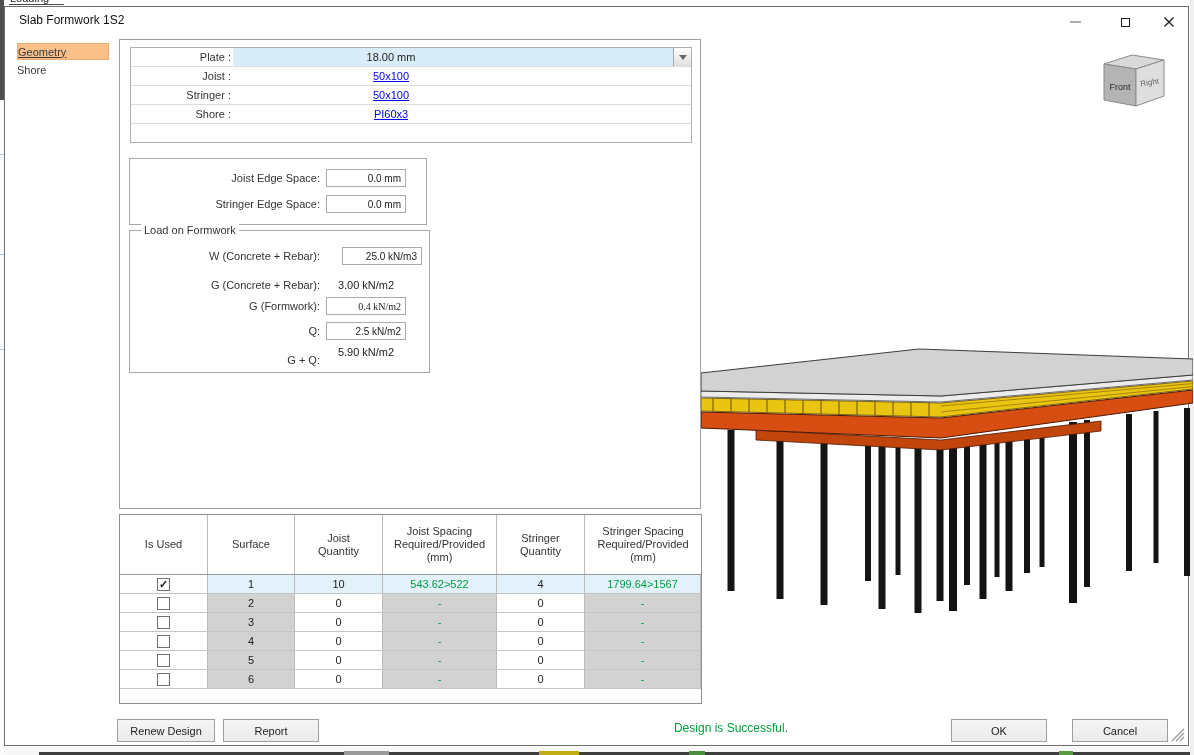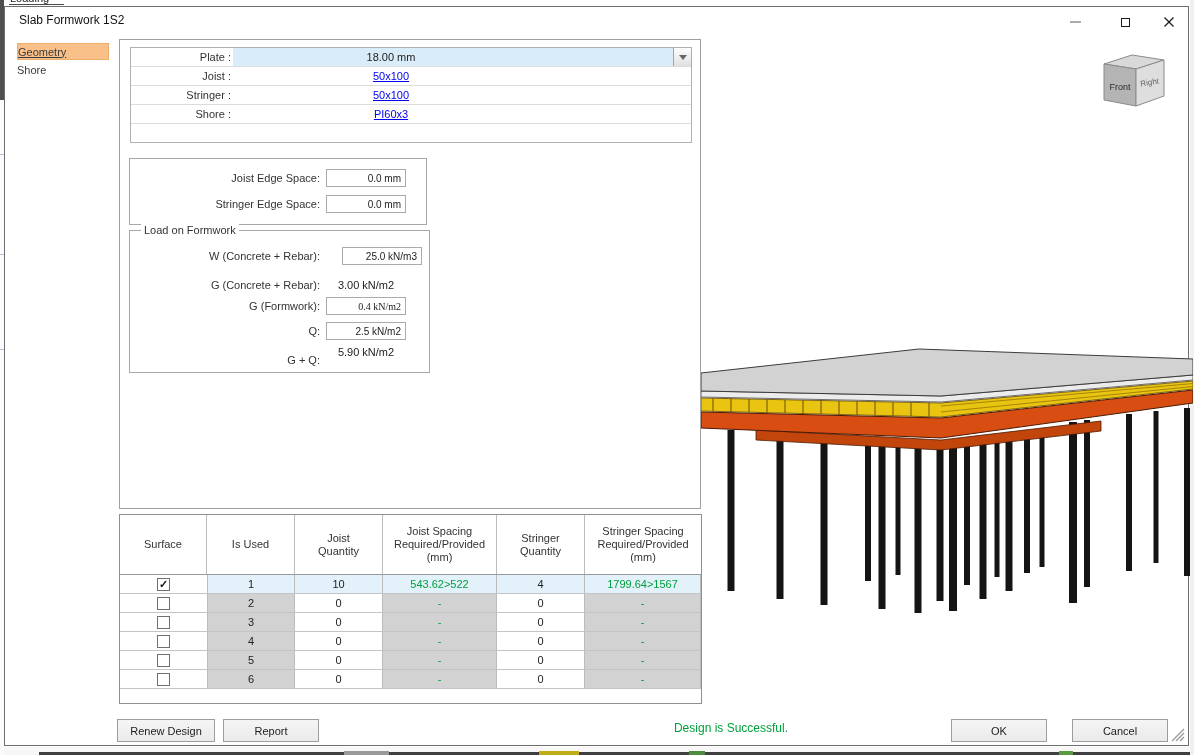--- a/index.html
+++ b/index.html
@@ -179,22 +179,22 @@
         <input class="numbox" style="top: 66px; font-family: Liberation Serif, serif;" value="0.4 kN/m2">
         <div class="fldlabel" style="top:91px">Q:</div>
         <input class="numbox" style="top: 91px;" value="2.5 kN/m2">
         <div class="fldlabel" style="top:120px">G + Q:</div>
         <div class="fldtext" style="top:112px">5.90 kN/m2</div>
       </div>
     </div>
 
     <div class="results">
       <div class="thead">
+        <div class="th col-0">Is Used</div>
         <div class="th col-1">Surface</div>
-        <div class="th col-0">Is Used</div>
         <div class="th col-2">Joist
 Quantity</div>
         <div class="th col-3">Joist Spacing
 Required/Provided
 (mm)</div>
         <div class="th col-4">Stringer
 Quantity</div>
         <div class="th col-5">Stringer Spacing
 Required/Provided
 (mm)</div>

